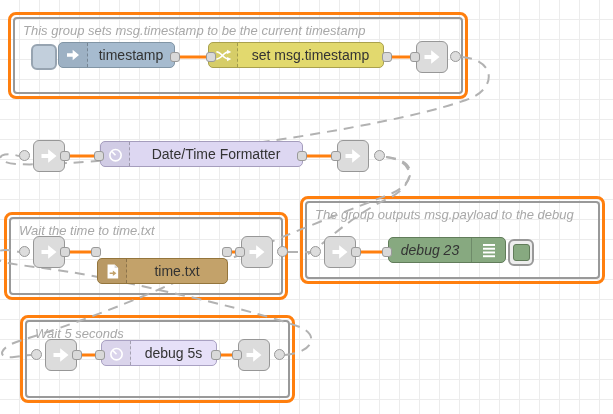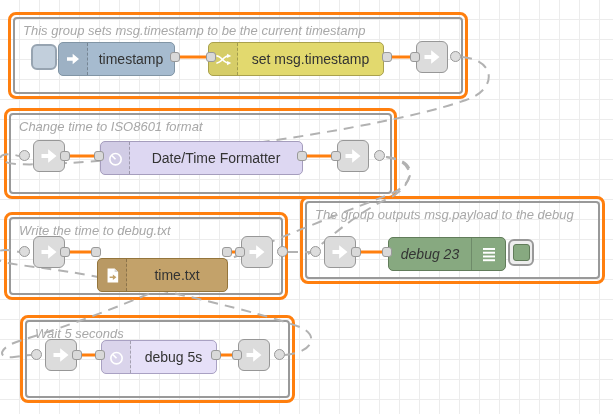--- a/index.html
+++ b/index.html
@@ -10,21 +10,21 @@
   }
   
   .group{position:absolute;border:3px solid #ff7f0e;border-radius:8px;}
   .group-inner{position:absolute;left:2px;top:2px;right:2px;bottom:2px;border:2px solid #999;border-radius:4px;}
   .group-title{position:absolute;left:8px;top:4px;font-size:13px;color:#a8a8a8;white-space:nowrap;font-style:italic;}
   
   svg.wires{position:absolute;left:0;top:0;width:613px;height:414px;z-index:3;}
   .wire{stroke:#ff7f0e;stroke-width:3;fill:none;stroke-linecap:round;}
   .linkwire{stroke:#b2b2b2;stroke-width:2;fill:none;stroke-dasharray:10 7;stroke-linecap:butt;}
   
-  .node{position:absolute;height:34px;border-radius:5px;border:1px solid #888;display:flex;align-items:stretch;z-index:5;box-sizing:border-box;}
+  .node{position:absolute;height:26px;border-radius:5px;border:1px solid #888;display:flex;align-items:stretch;z-index:5;box-sizing:border-box;}
   .icon-zone{width:28px;display:flex;align-items:center;justify-content:center;background:rgba(0,0,0,0.05);border-right:1px dashed rgba(0,0,0,0.25);border-radius:4px 0 0 4px;}
   .node-label{flex:1;display:flex;align-items:center;justify-content:center;font-size:14px;color:#333;white-space:nowrap;padding:0 6px;}
   .n-inject{background:#a6bbcf;border-color:#8195a5;}
   .n-change{background:#e2d96e;border-color:#aaa14d;}
   .n-formatter{background:#ddd7f2;border-color:#a59dbd;}
   .n-file{background:#c3a26a;border-color:#94753c;margin-top:21px;}
   .n-debug{background:#87a980;border-color:#617c5a;}
   .n-delay{background:#e6e0f8;border-color:#a9a1c3;}
   .linknode{position:absolute;width:32px;height:32px;border-radius:6px;background:#dcdcdc;border:1px solid #979797;display:flex;align-items:center;justify-content:center;z-index:5;box-sizing:border-box;}
   .port{position:absolute;width:10px;height:10px;background:#d9d9d9;border:1px solid #999;border-radius:3px;z-index:6;box-sizing:border-box;}
@@ -39,28 +39,23 @@
 </head>
 <body>
 
 <div class="canvas">
 
   <div class="group" style="left:8px;top:12px;width:454px;height:81px;">
     <div class="group-inner">
       <span class="group-title">This group sets msg.timestamp to be the current timestamp</span>
     </div>
   </div>
-  <div class="group" style="left:4px;top:108px;width:387px;height:85px;">
-    <div class="group-inner">
-      <span class="group-title">Change time to ISO8601 format</span>
-    </div>
-  </div>
   <div class="group" style="left:4px;top:212px;width:278px;height:82px;">
     <div class="group-inner">
-      <span class="group-title">Write the time to debug.txt</span>
+      <span class="group-title">Wait the time to time.txt</span>
     </div>
   </div>
   <div class="group" style="left:300px;top:196px;width:299px;height:82px;">
     <div class="group-inner">
       <span class="group-title">The group outputs msg.payload to the debug</span>
     </div>
   </div>
   <div class="group" style="left:20px;top:315px;width:269px;height:82px;">
     <div class="group-inner">
       <span class="group-title">Wait 5 seconds</span>

